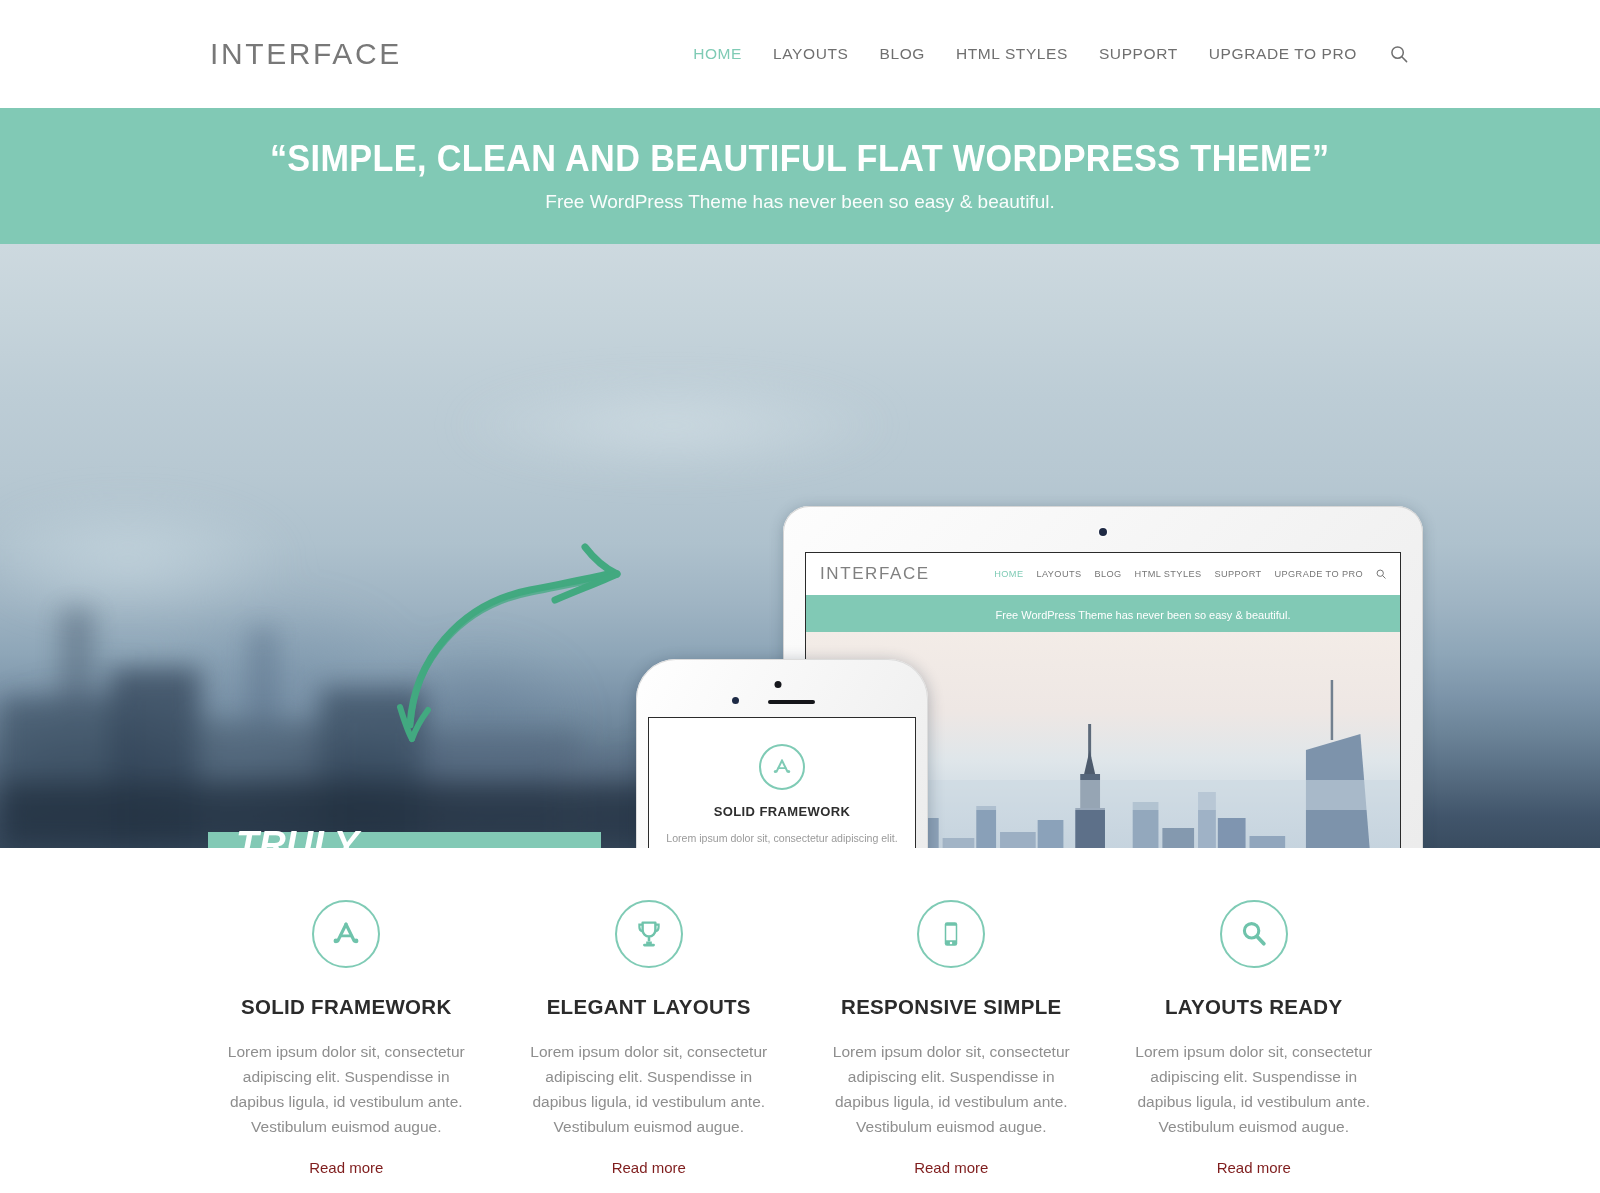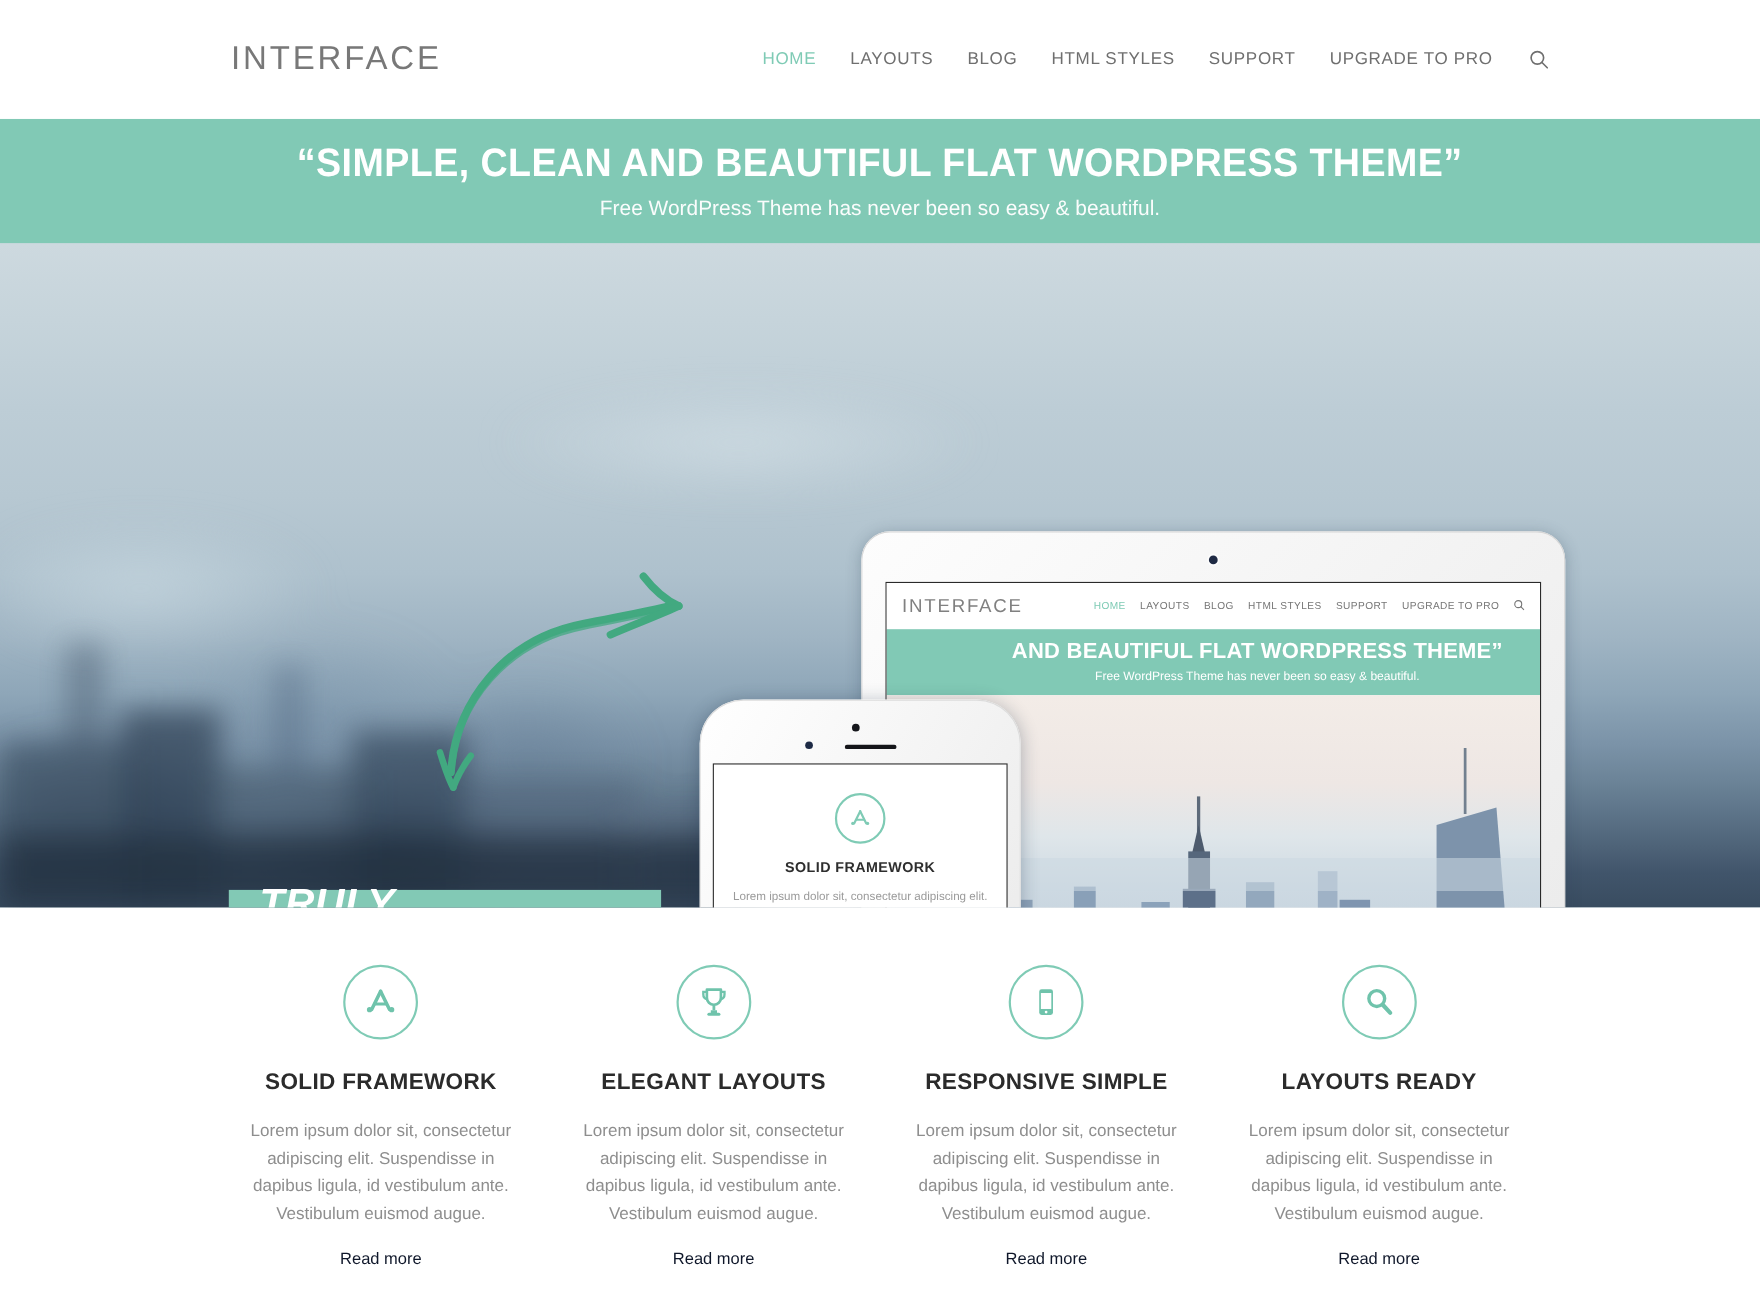--- a/index.html
+++ b/index.html
@@ -50,21 +50,21 @@
   .search-btn {
     width: 22px; height: 22px;
     display: inline-flex; align-items: center; justify-content: center;
     cursor: pointer;
     background: none; border: none; padding: 0;
   }
 
   
   .tagline-banner {
     background: #81c9b5;
-    height: 113px;
+    height: 136px;
     display: flex;
     flex-direction: column;
     align-items: center;
     justify-content: center;
     position: relative;
     z-index: 30;
   }
   .tagline-title {
     color: #ffffff;
     font-size: 36px;
@@ -321,21 +321,21 @@
   .feat-text {
     margin-top: 20px;
     font-size: 15.5px;
     line-height: 1.62;
     color: #8e8e8e;
   }
   .feat-link {
     display: inline-block;
     margin-top: 20px;
     font-size: 15px;
-    color: #0f172a;
+    color: #7f1d1d;
     text-decoration: none;
   }
 </style>
 </head>
 <body>
 
 <header class="site-header">
   <div class="logo">INTERFACE</div>
 
   <nav class="main-nav">
@@ -407,21 +407,20 @@
           <span>
             <svg width="10" height="10" viewBox="0 0 18 18" fill="none">
               <circle cx="7.6" cy="7.6" r="5.7" stroke="#767676" stroke-width="1.8"></circle>
               <line x1="11.8" y1="11.8" x2="16.6" y2="16.6" stroke="#767676" stroke-width="1.8" stroke-linecap="round"></line>
             </svg>
           </span>
         </div>
       </div>
 
       <div class="mini-banner">
-        <div class="mini-banner-title">AND BEAUTIFUL FLAT WORDPRESS THEME”</div>
         <div class="mini-banner-sub">Free WordPress Theme has never been so easy &amp; beautiful.</div>
       </div>
 
       <div class="mini-city">
         <svg width="100%" height="100%" viewBox="0 0 600 285" preserveAspectRatio="none">
 
           <rect x="285" y="92" width="3" height="34" fill="#5d6a7a"></rect>
           <polygon points="286.5,118 280,146 293,146" fill="#4d5b6d"></polygon>
           <rect x="277" y="142" width="20" height="143" fill="#56677c"></rect>
           <rect x="272" y="176" width="30" height="109" fill="#5d7089"></rect>

